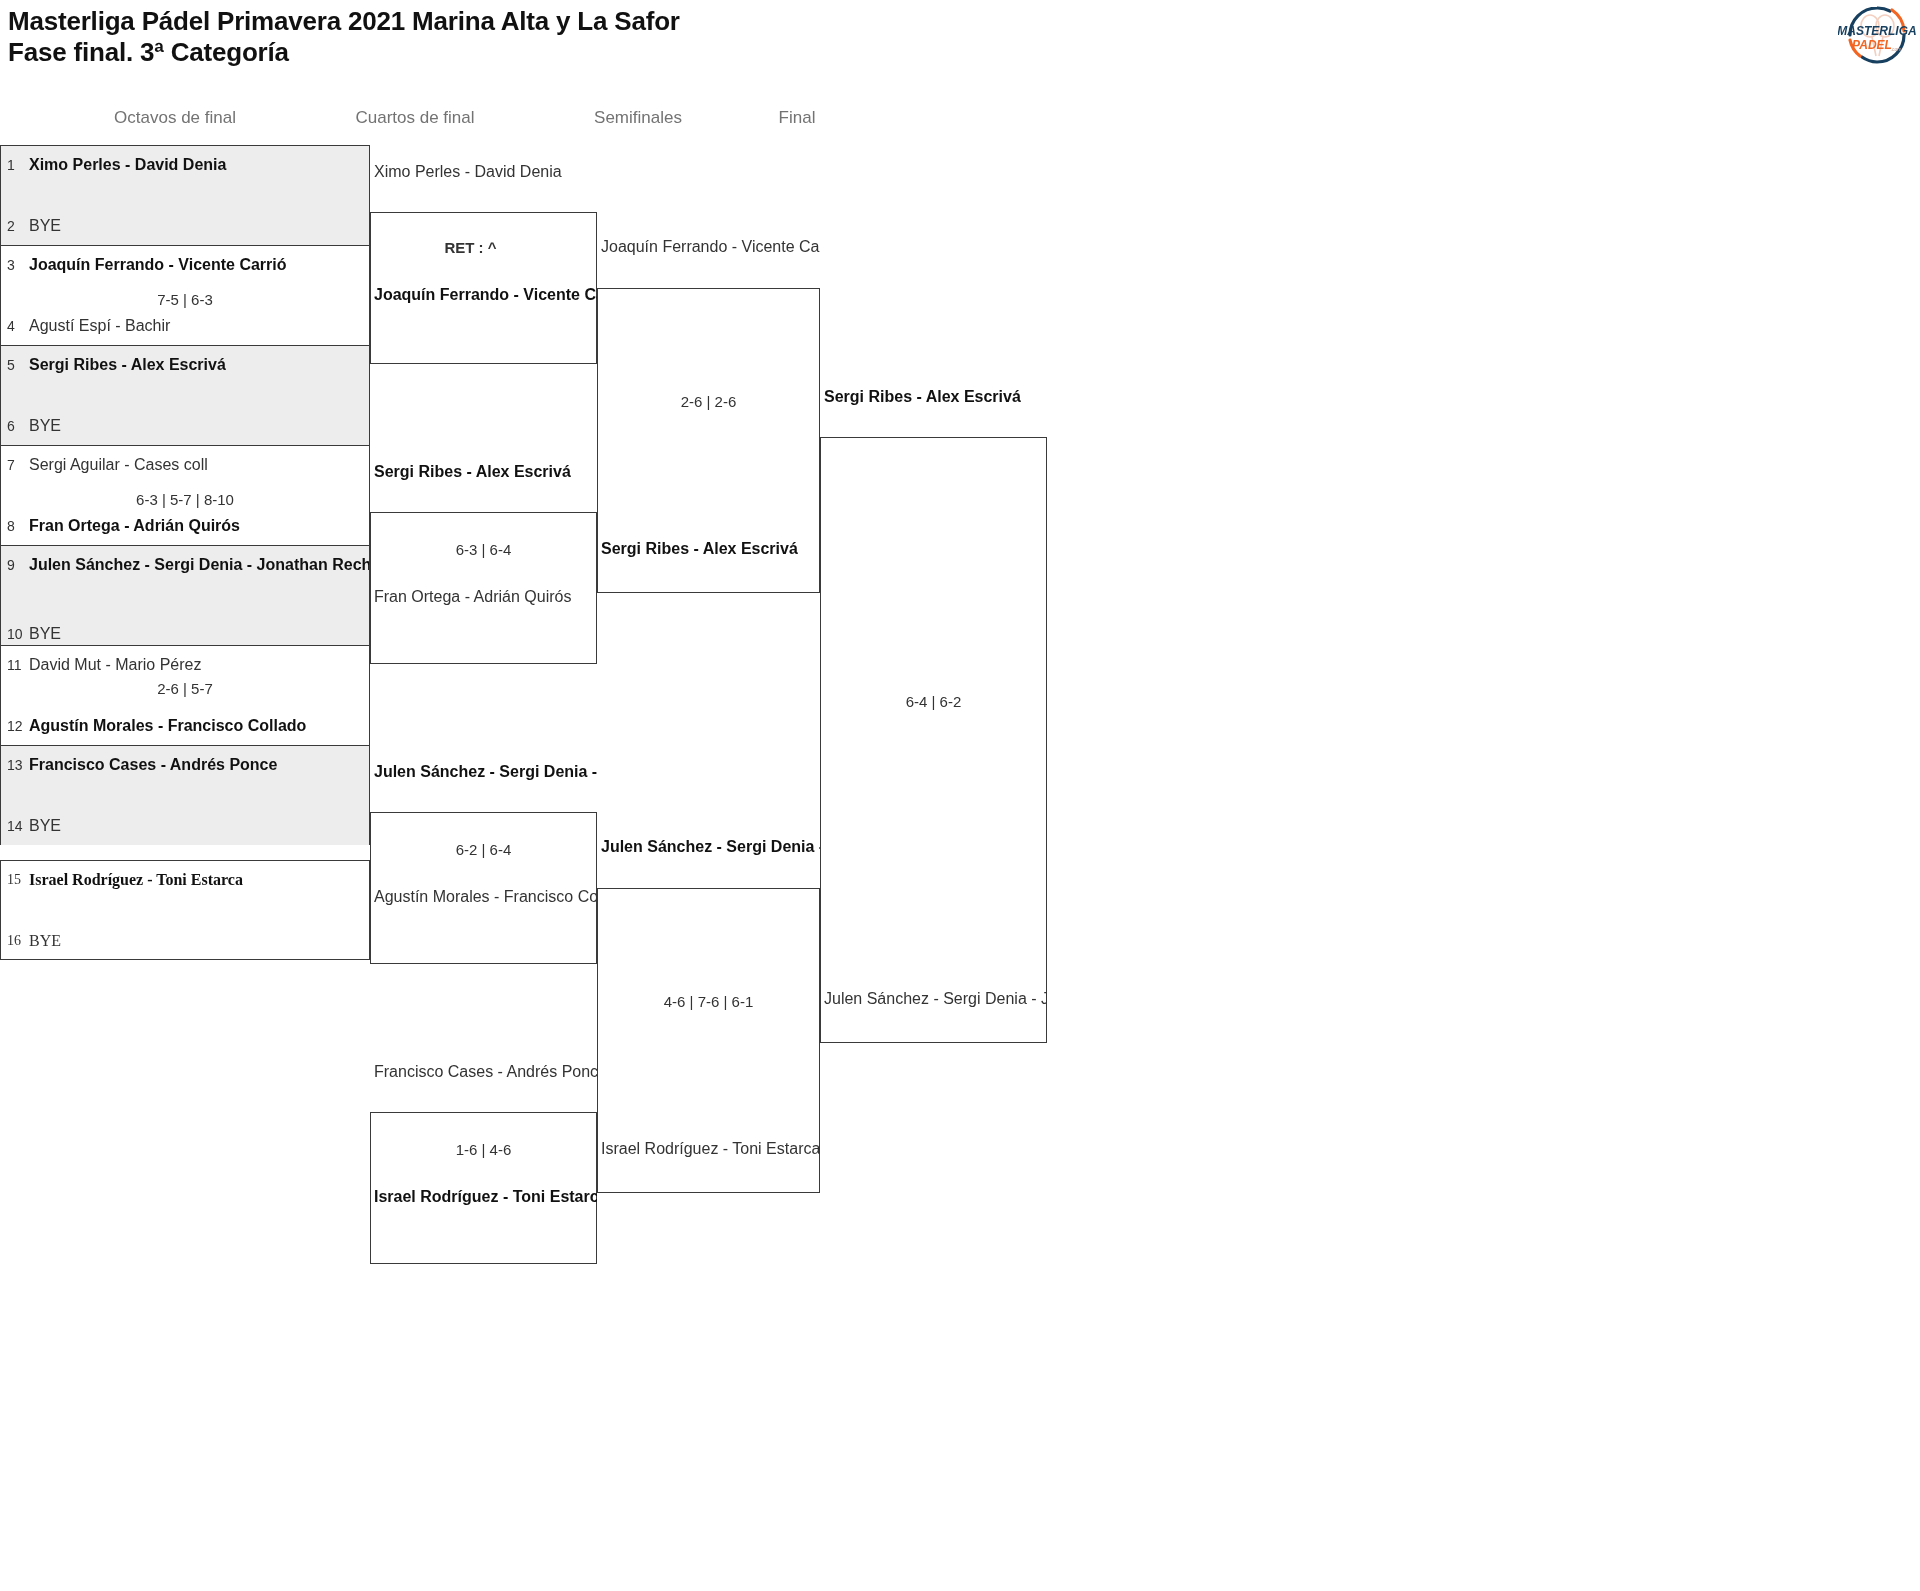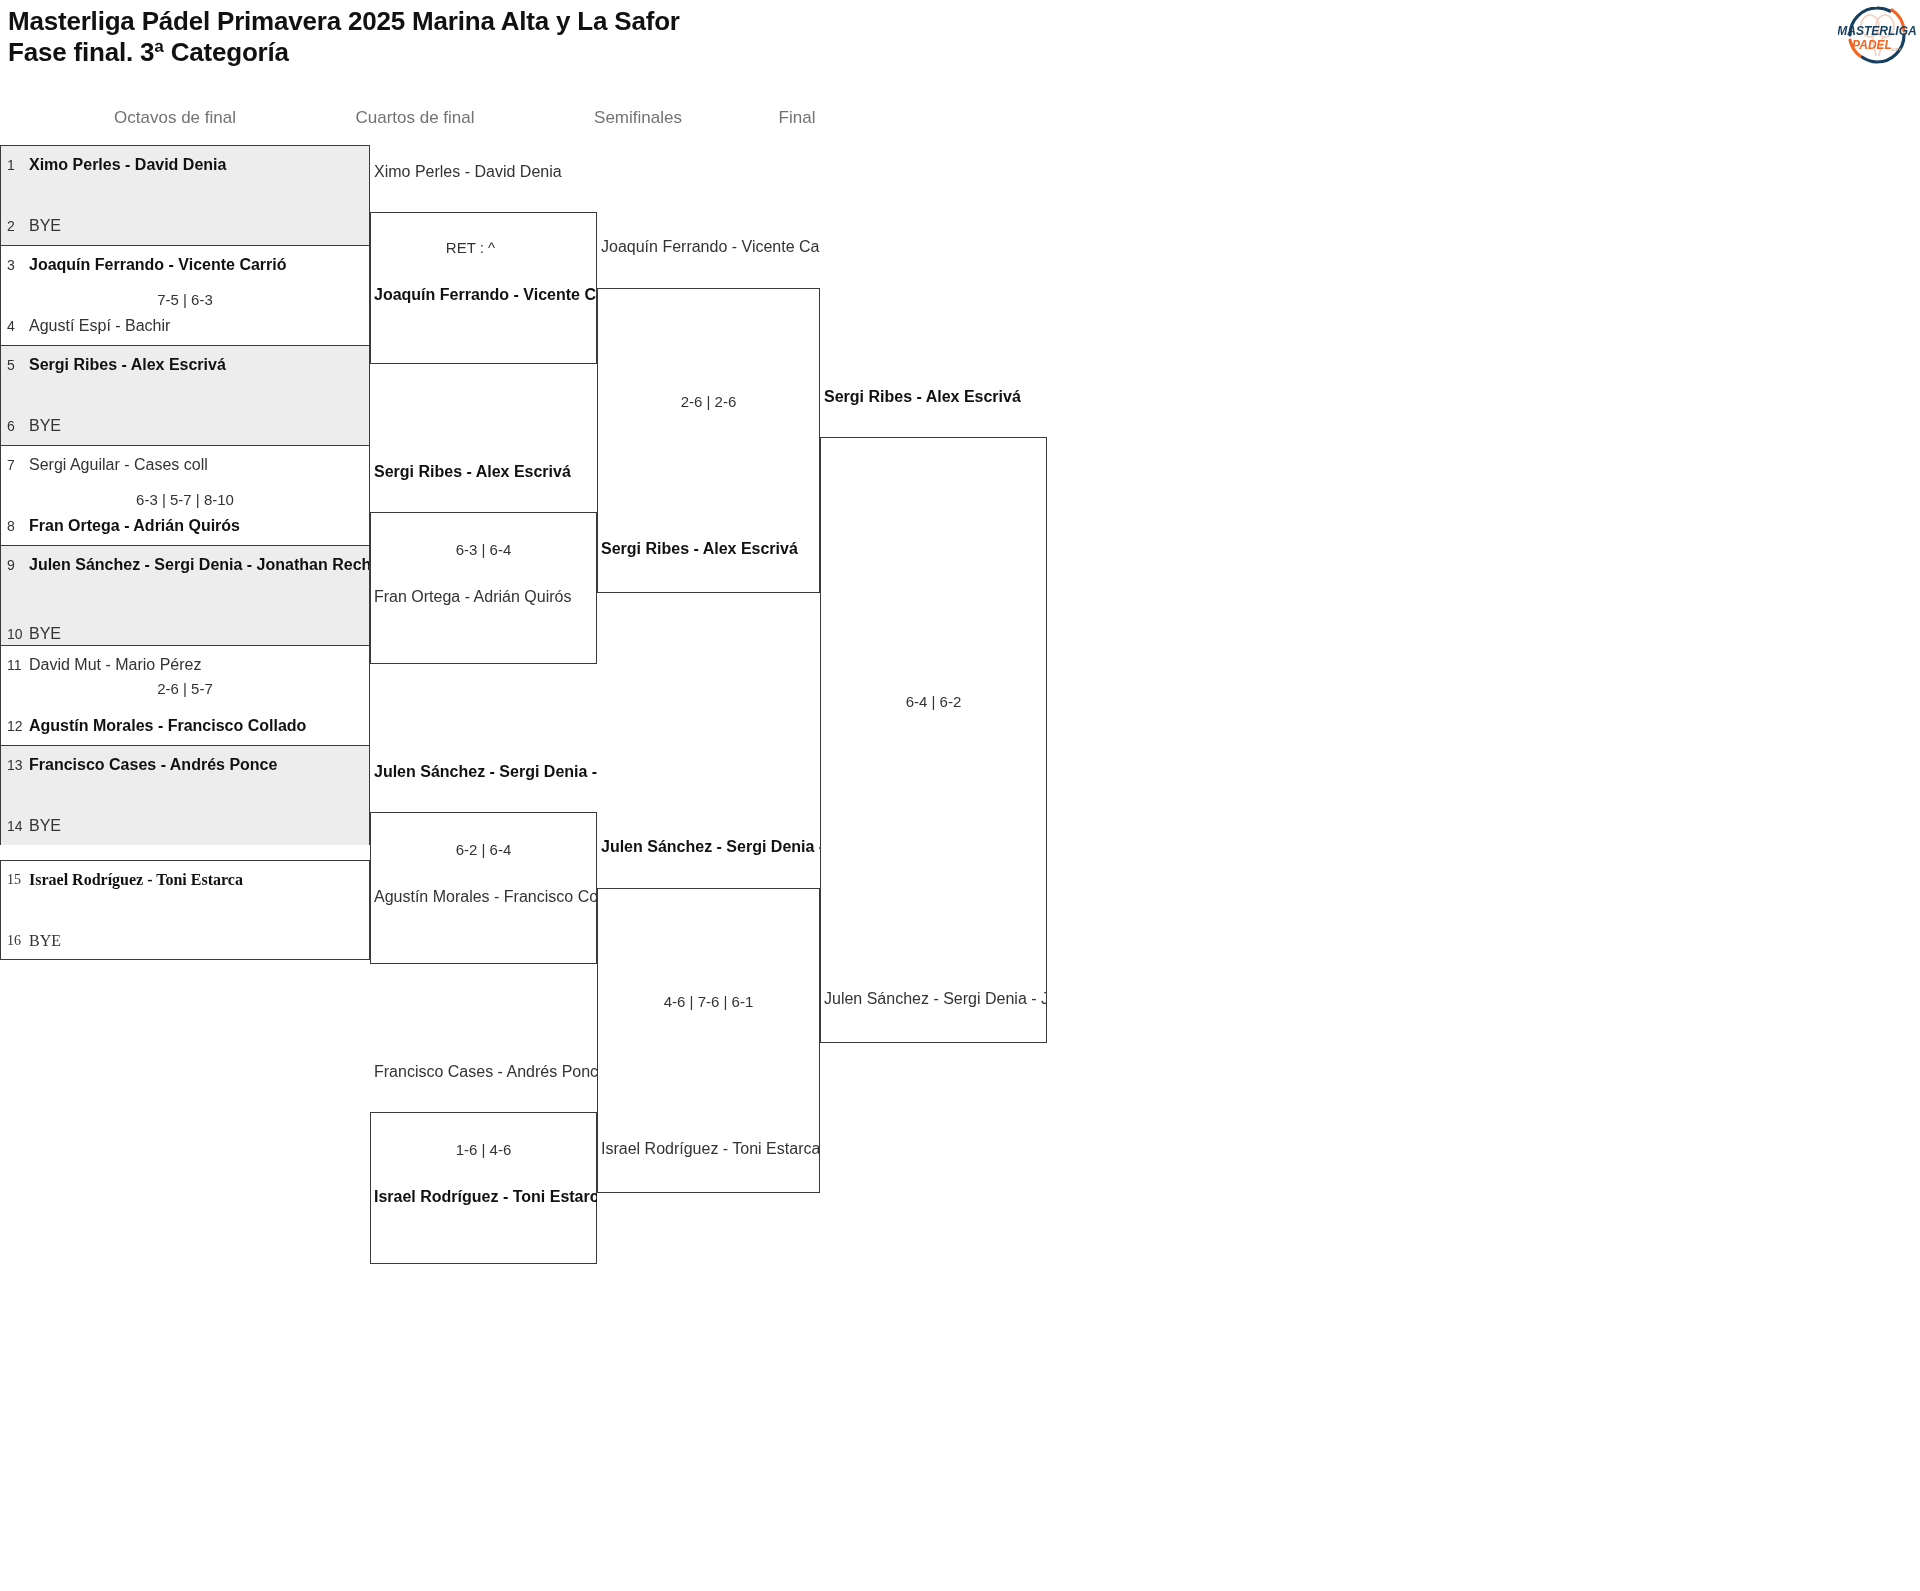--- a/index.html
+++ b/index.html
@@ -74,21 +74,21 @@
   }
   
   .clip { position: absolute; overflow: hidden; }
 </style>
 </head>
 <body>
 
 <div id="root">
 
   <div class="title-block">
-    <div class="title-line">Masterliga Pádel Primavera 2025 Marina Alta y La Safor</div>
+    <div class="title-line">Masterliga Pádel Primavera 2021 Marina Alta y La Safor</div>
     <div class="title-line">Fase final. 3ª Categoría</div>
   </div>
 
   <div class="logo">
     <svg width="78" height="62" viewBox="0 0 78 62">
       <circle cx="39" cy="31" r="27" fill="#ffffff"></circle>
       <path d="M 12 31 A 27 27 0 0 1 39 4 A 27 27 0 0 1 52 7" stroke="#173f5f" stroke-width="3.2" fill="none" stroke-linecap="round"></path>
       <path d="M 66 31 A 27 27 0 0 1 39 58 A 27 27 0 0 1 24 53" stroke="#173f5f" stroke-width="3.2" fill="none" stroke-linecap="round"></path>
       <path d="M 54 6 A 27 27 0 0 1 66 27" stroke="#f26522" stroke-width="3.2" fill="none" stroke-linecap="round"></path>
       <path d="M 12 36 A 27 27 0 0 0 22 52" stroke="#f26522" stroke-width="3.2" fill="none" stroke-linecap="round"></path>
@@ -199,21 +199,21 @@
     <div class="seed-row" style="top:71px;">
       <span class="seed-num">16</span>
       <span class="seed-name">BYE</span>
     </div>
   </div>
 
   <div class="matchbox" style="left:370px; top:212px; width:227px; height:152px;"></div>
   <div class="clip" style="left:374px; top:160px; width:223px; height:30px;">
     <div class="mb-label" style="left:0; top:3px;">Ximo Perles - David Denia</div>
   </div>
-  <div class="mb-score" style="left:370px; top:239px; width:201px;">RET : ^</div>
+  <div class="mb-score" style="left:370px; top:239px; width:201px;font-weight:bold;">RET : ^</div>
   <div class="clip" style="left:374px; top:283px; width:223px; height:30px;">
     <div class="mb-label win" style="left:0; top:3px;">Joaquín Ferrando - Vicente Carrió</div>
   </div>
 
   <div class="matchbox" style="left:370px; top:512px; width:227px; height:152px;"></div>
   <div class="clip" style="left:374px; top:460px; width:223px; height:30px;">
     <div class="mb-label win" style="left:0; top:3px;">Sergi Ribes - Alex Escrivá</div>
   </div>
   <div class="mb-score" style="left:370px; top:541px; width:227px;">6-3 | 6-4</div>
   <div class="clip" style="left:374px; top:585px; width:223px; height:30px;">

